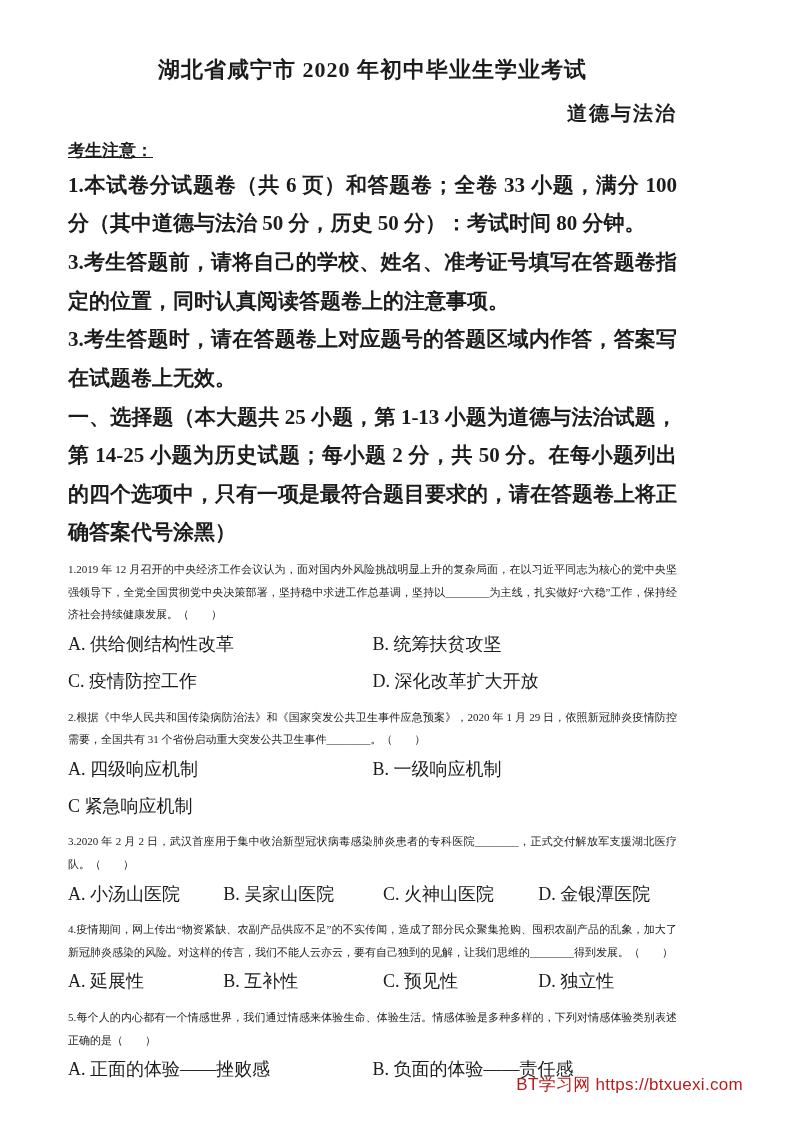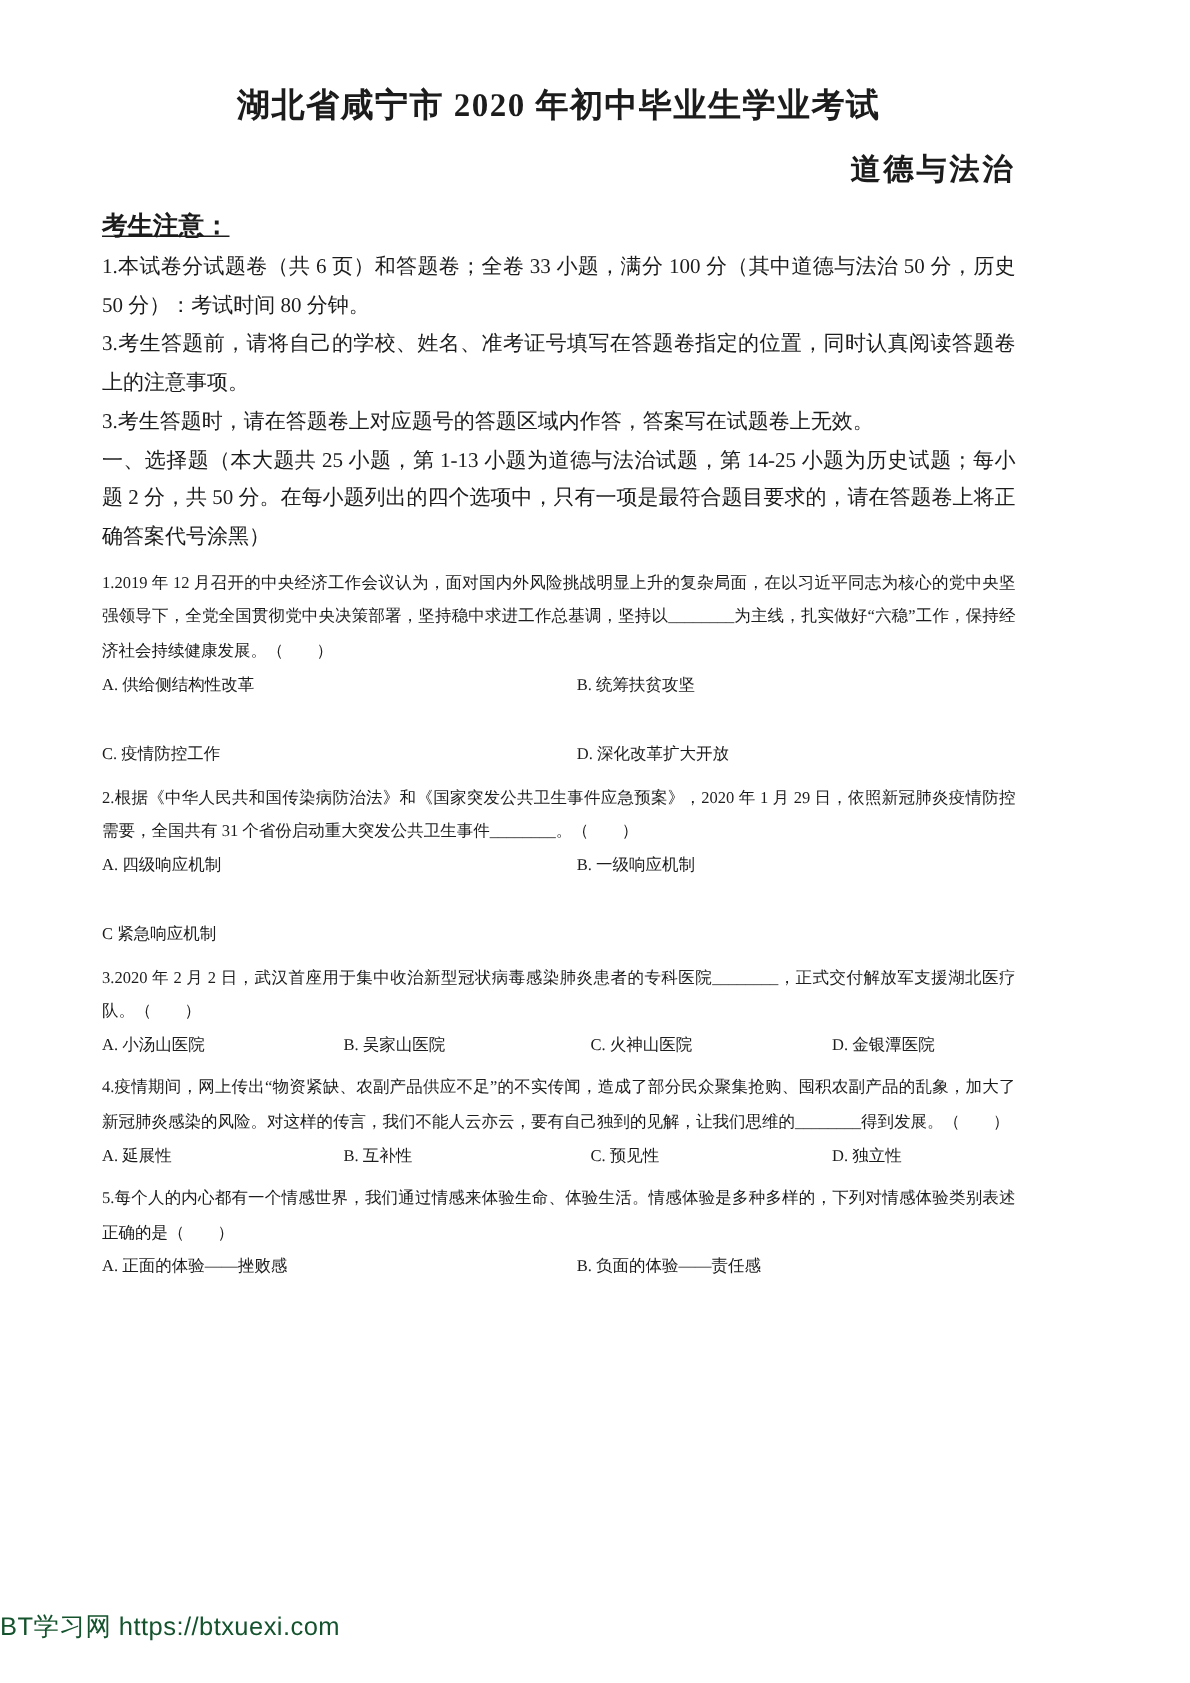--- a/index.html
+++ b/index.html
@@ -37,50 +37,49 @@
     line-height: 1.3;
     margin-bottom: 9px;
   }
   .notice-head {
     font-size: 17px;
     font-weight: bold;
     line-height: 1.84;
     text-decoration: underline;
   }
   .notice {
-    font-size: 14px;
-    font-weight: normal;
+    font-size: 21px;
+    font-weight: bold;
     line-height: 1.84;
     text-align: justify;
   }
   .question {
     margin-top: 6px;
   }
   .stem {
     font-size: 11px;
     line-height: 2.05;
     text-align: justify;
   }
   .options {
     display: grid;
-    font-size: 11px;
+    font-size: 18px;
     line-height: 2.05;
-    gap: 24px;
   }
   .cols-2 { grid-template-columns: 1fr 1fr; }
   .cols-4 { grid-template-columns: 1.12fr 1.15fr 1.12fr 1fr; }
   .footer {
     position: absolute;
     left: 0;
     right: 0;
     bottom: 26px;
-    text-align: left;
+    text-align: right;
     font-family: "Liberation Sans", "DejaVu Sans", sans-serif;
     font-size: 17px;
-    color: #14532d;
+    color: #b91c1c;
     letter-spacing: 0.3px;
   }
 </style>
 </head>
 <body>
 
 <div class="page">
   <div class="content">
 
     <h1 class="doc-title">湖北省咸宁市 2020 年初中毕业生学业考试</h1>

